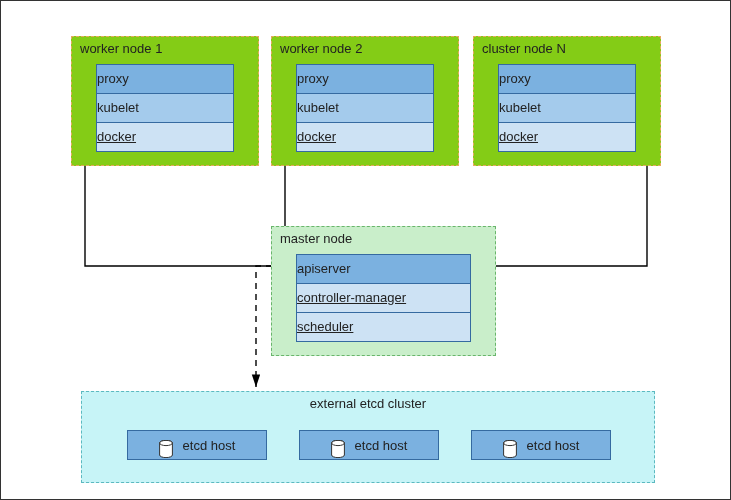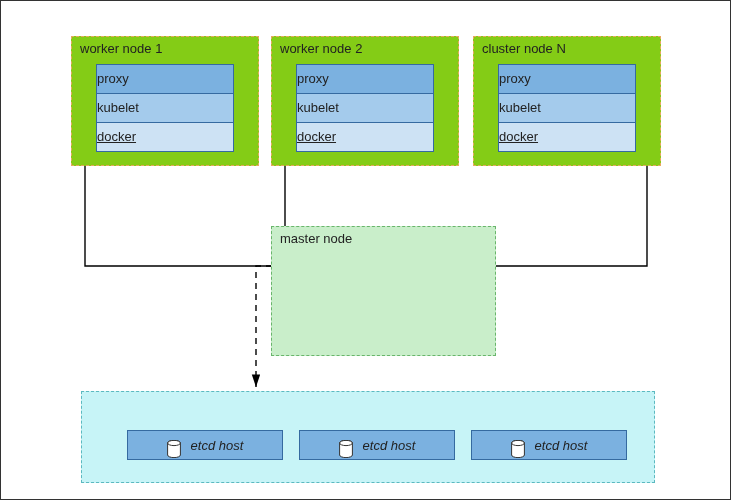--- a/index.html
+++ b/index.html
@@ -65,27 +65,26 @@
     margin-top: -1px;
     font-size: 13px;
   }
   .comp:first-child { margin-top: 0; }
   .comp.dark  { background: #7bb1e0; }
   .comp.mid   { background: #a4cbec; }
   .comp.light { background: #cde2f4; text-decoration: underline; }
   .etcd-host {
     position: absolute;
     box-sizing: border-box;
-    width: 156px;
+    width: 140px;
     height: 30px;
     top: 38px;
     background: #7bb1e0;
     border: 1px solid #356aa0;
     text-align: center;
-    font-style: italic;
   }
   .cyl {
     display: inline-block;
     vertical-align: middle;
     width: 14px;
     height: 18px;
     margin-right: 10px;
     margin-top: 5px;
   }
   .etcd-label {
@@ -147,23 +146,29 @@
     <div class="group-title">cluster node N</div>
     <div class="comp-stack">
       <div class="comp dark">proxy</div>
       <div class="comp mid">kubelet</div>
       <div class="comp light">docker</div>
     </div>
   </div>
 
   <div class="group master" style="left:270px; top:225px;">
     <div class="group-title">master node</div>
+    <div class="comp-stack">
+      <div class="comp dark">apiserver</div>
+      <div class="comp light">controller-manager</div>
+      <div class="comp light">scheduler</div>
+    </div>
   </div>
 
   <div class="group etcd-cluster" style="left:80px; top:390px;">
+    <div class="group-title" style="left:0; right:0; text-align:center;">external etcd cluster</div>
 
     <div class="etcd-host" style="left:45px;">
       <span class="cyl">
         <svg viewBox="0 0 14 18">
             <ellipse cx="7" cy="3" rx="6.4" ry="2.6" fill="#fff" stroke="#333"></ellipse>
             <path d="M0.6 3 V15 A6.4 2.6 0 0 0 13.4 15 V3" fill="#fff" stroke="#333"></path>
             <ellipse cx="7" cy="3" rx="6.4" ry="2.6" fill="#fff" stroke="#333"></ellipse>
           </svg>
       </span><span class="etcd-label">etcd host</span>
     </div>

